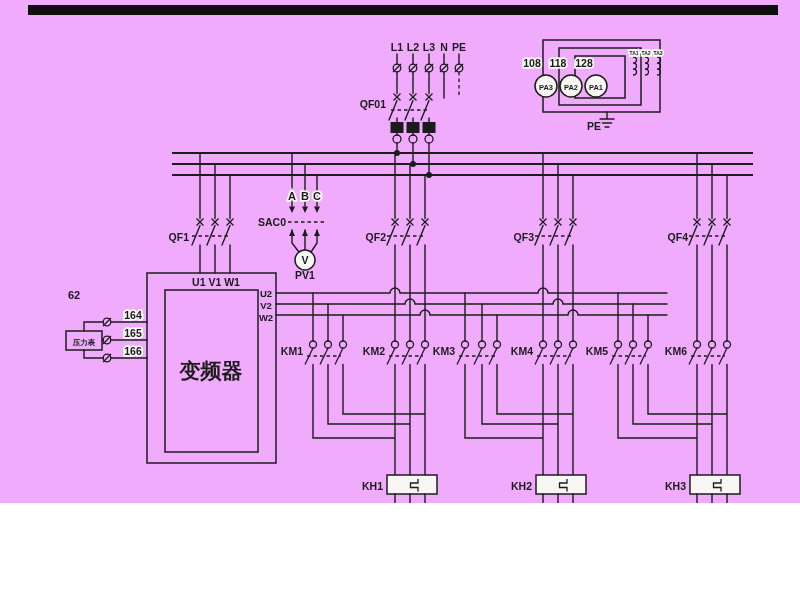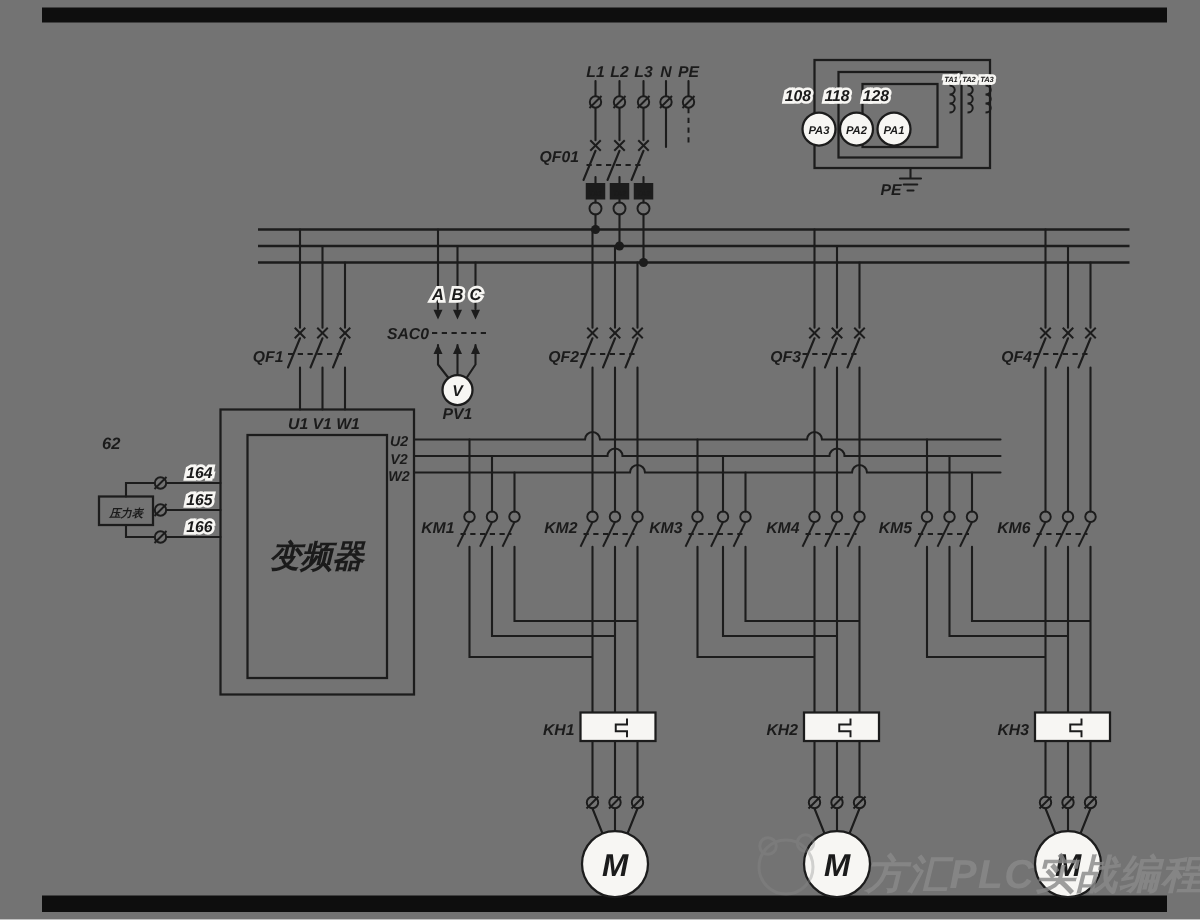--- a/index.html
+++ b/index.html
@@ -1,17 +1,17 @@
 <!DOCTYPE html>
 <html style="--line: #1c1c1c; --bg: #f7f6f3; --wm: #8a8a8a;"><head>
 <meta charset="utf-8">
 <style>
   html,body{margin:0;padding:0;background:#ffffff;}
-  .canvas{position:relative;width:800px;height:613px;background:#737373;overflow:hidden;
-          font-family:"Liberation Sans","DejaVu Sans",sans-serif;font-style:italic;}
+  .canvas{position:relative;width:800px;height:503px;background:#f0abfc;overflow:hidden;
+          font-family:"Liberation Sans","DejaVu Sans",sans-serif;}
   svg{position:absolute;inset:0;}
   svg text{font-family:"Liberation Sans","DejaVu Sans",sans-serif;font-weight:bold;fill:#1b1b1b;}
   .wire{stroke:var(--line,#1c1c1c);stroke-width:1.4;fill:none;stroke-linecap:round;}
   .wire2{stroke:var(--line,#1c1c1c);stroke-width:1.8;fill:none;}
   .dash{stroke:var(--line,#1c1c1c);stroke-width:1.3;fill:none;stroke-dasharray:3.5 3;}
   .sym{stroke:var(--line,#1c1c1c);stroke-width:1.3;fill:none;}
   .box{stroke:var(--line,#1c1c1c);stroke-width:1.5;fill:none;}
   .boxw{stroke:var(--line,#1c1c1c);stroke-width:1.5;fill:var(--bg,#f7f6f3);}
   .dot{fill:var(--line,#1c1c1c);}
   .arr{fill:var(--line,#1c1c1c);stroke:none;}

